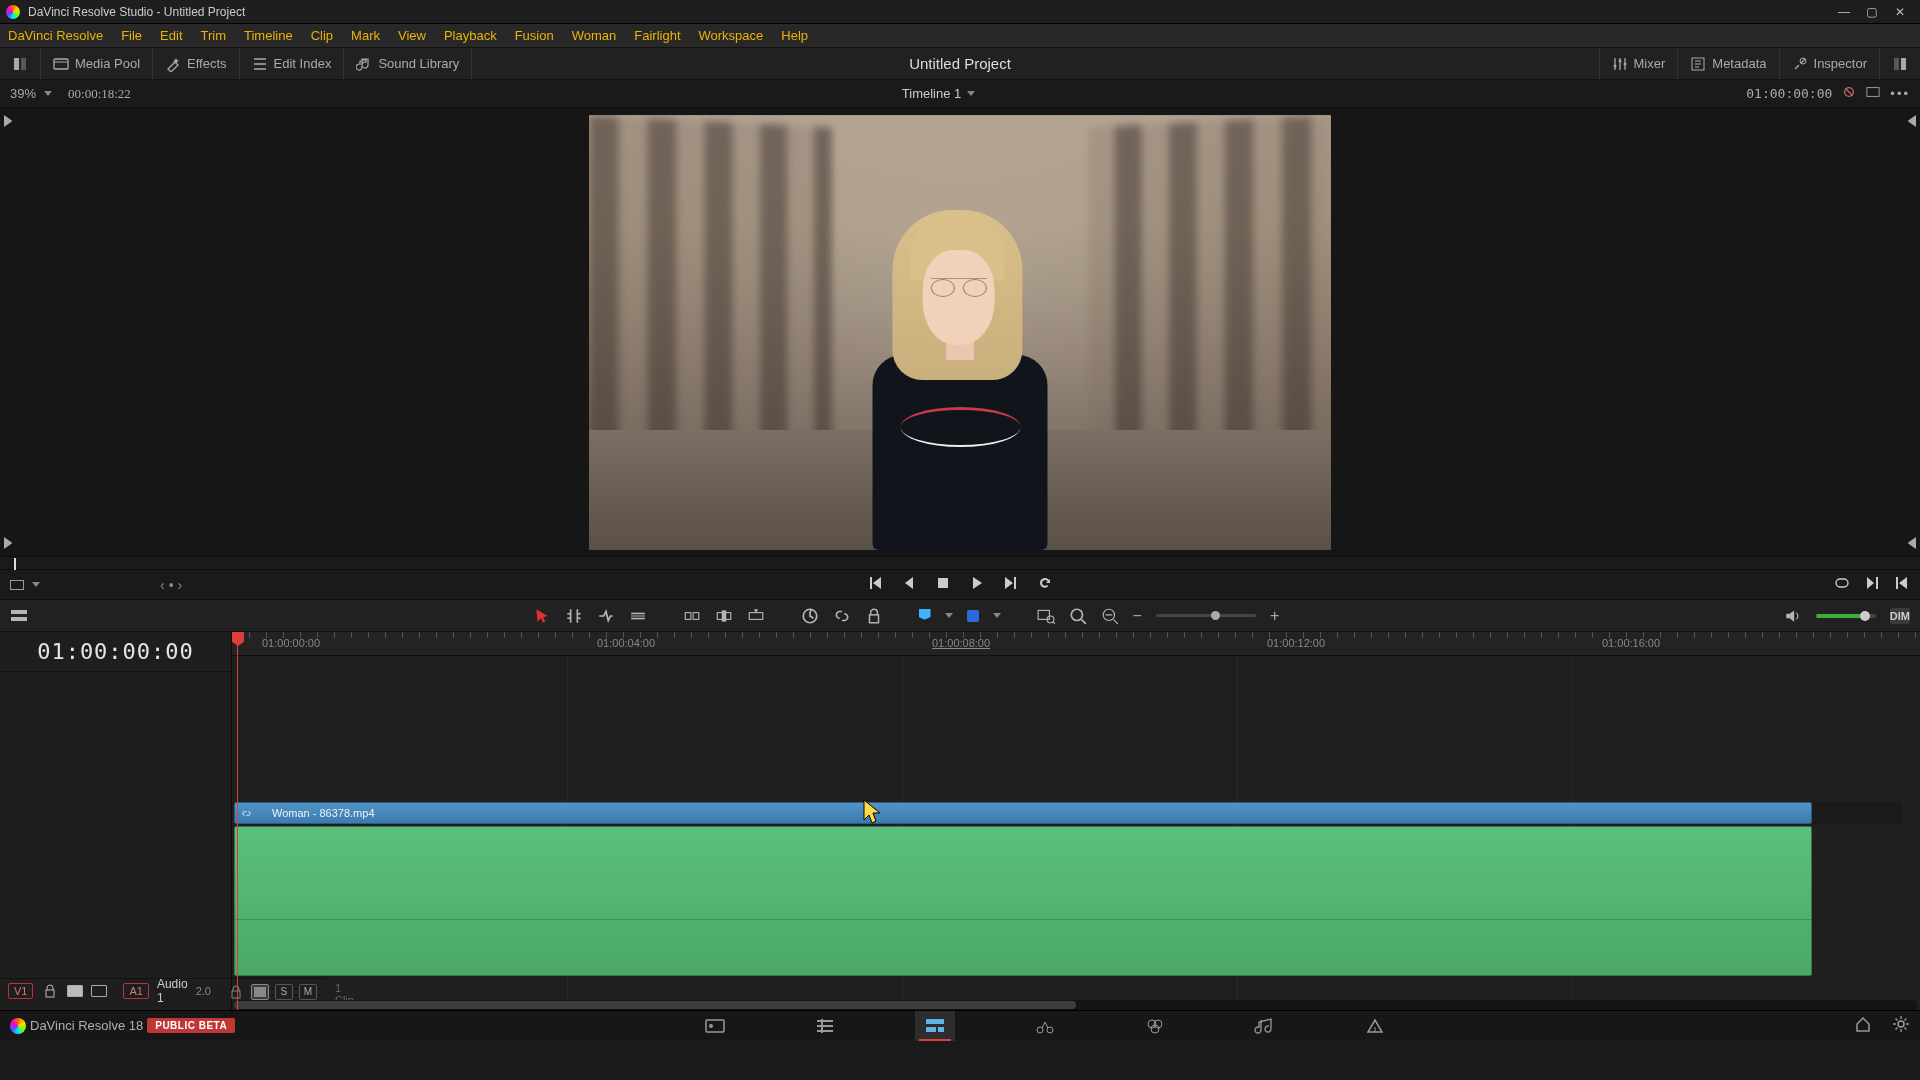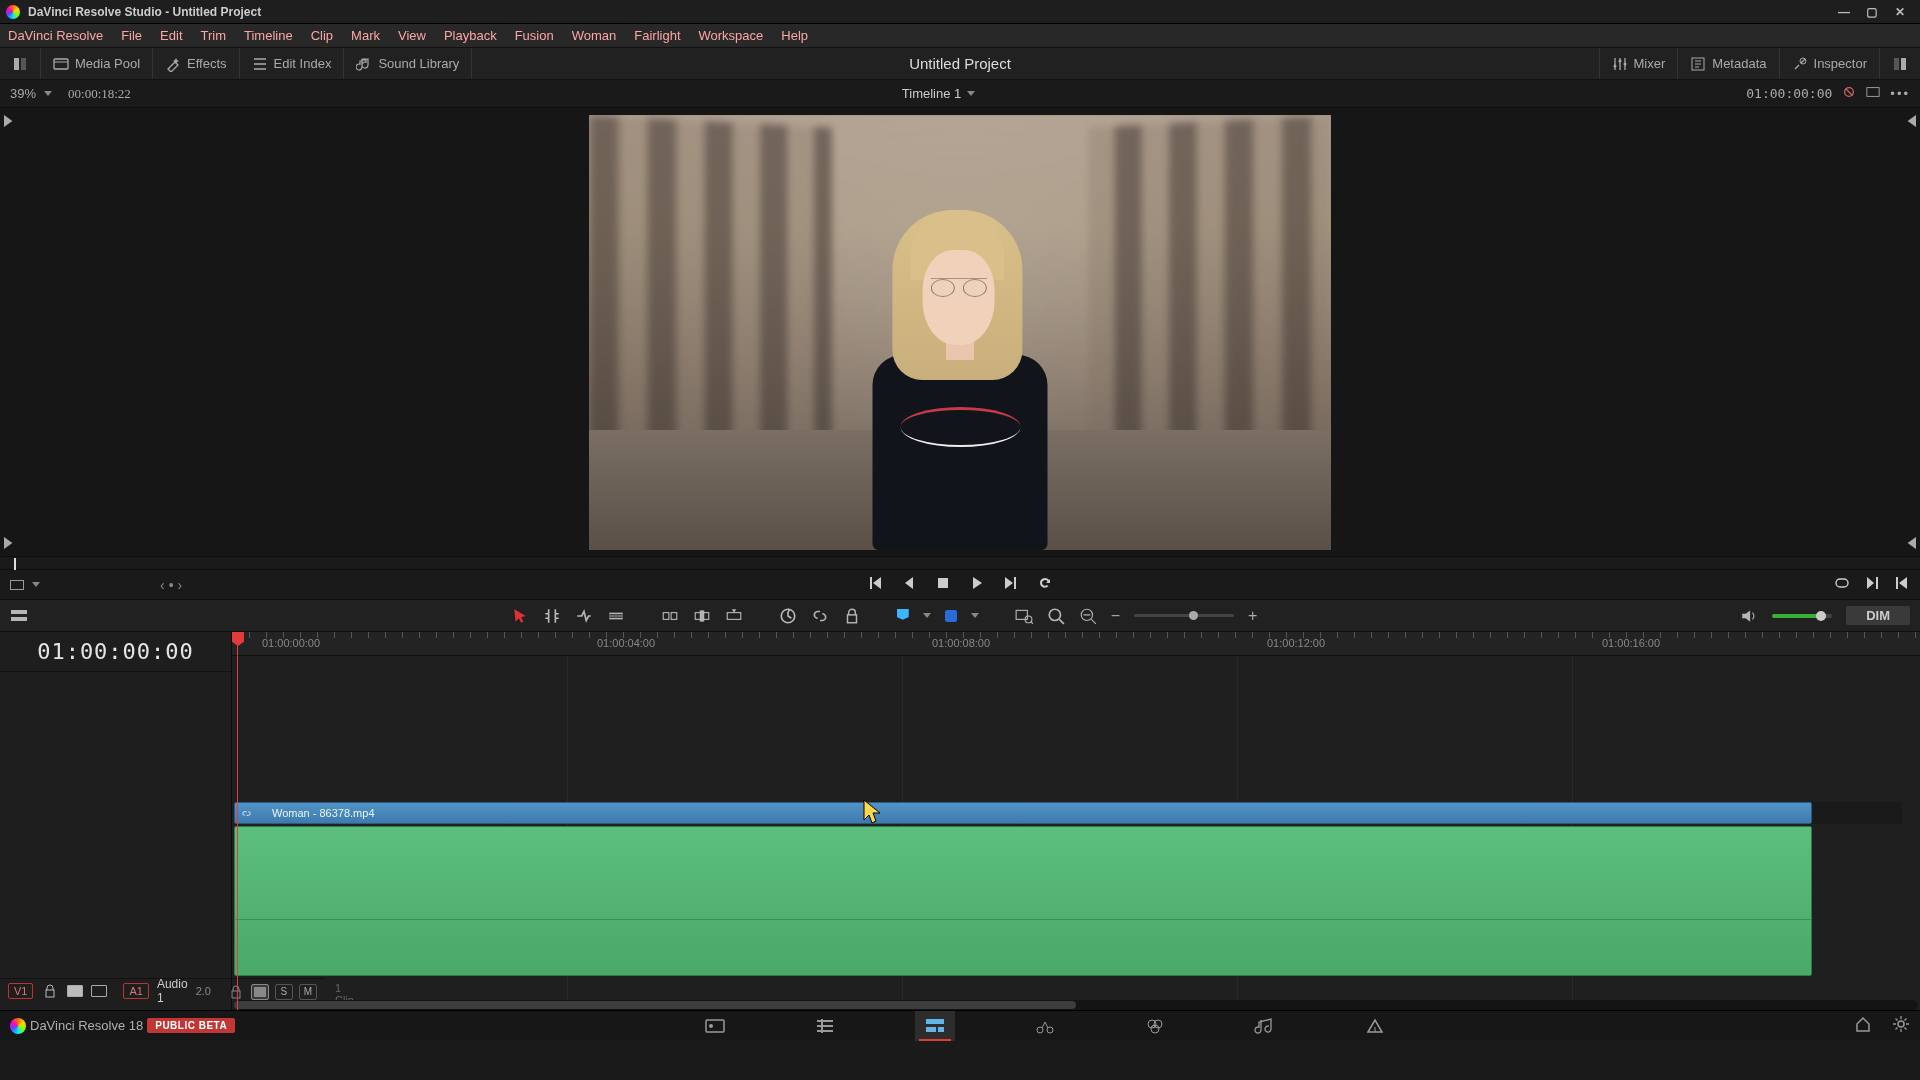--- a/index.html
+++ b/index.html
@@ -1,21 +1,21 @@
 <!DOCTYPE html>
 <html><head>
 <meta charset="utf-8">
 <style>
 * { margin: 0; padding: 0; box-sizing: border-box; font-family: -apple-system, "Segoe UI", Arial, sans-serif; user-select: none; }
 body { width: 1920px; height: 1080px; background: #1a1a1a; color: #b0b0b0; overflow: hidden; }
-.titlebar { height: 24px; background: #1e1e1e; display: flex; align-items: center; padding: 0 6px; font-size: 12px; color: #ccc; border-bottom: 1px solid #000; font-weight: bold; }
+.titlebar { height: 24px; background: #1e1e1e; display: flex; align-items: center; padding: 0 6px; font-size: 12px; color: #ccc; border-bottom: 1px solid #000; }
 .titlebar .app-icon { width: 14px; height: 14px; margin-right: 8px; background: conic-gradient(#ff6a00,#ffd400,#7cff00,#00e9ff,#5b4cff,#ff00c8,#ff6a00); border-radius: 50%; }
 .titlebar .spacer { flex: 1; }
 .win-btn { width: 28px; height: 20px; display: flex; align-items: center; justify-content: center; color: #bbb; font-size: 12px; }
-.menubar { height: 24px; background: #282828; display: flex; align-items: center; padding: 0 8px; gap: 18px; font-size: 13px; color: #fca5a5; border-bottom: 1px solid #111; }
+.menubar { height: 24px; background: #282828; display: flex; align-items: center; padding: 0 8px; gap: 18px; font-size: 13px; color: #eab308; border-bottom: 1px solid #111; }
 .menubar span { cursor: pointer; }
 .top-toolbar { height: 32px; background: #212121; display: flex; align-items: center; border-bottom: 1px solid #111; position: relative; }
 .tb-btn { display: flex; align-items: center; gap: 6px; padding: 0 12px; height: 100%; font-size: 13px; color: #aaa; border-right: 1px solid #333; }
 .tb-btn svg { width: 16px; height: 16px; }
 .proj-title { position: absolute; left: 50%; transform: translateX(-50%); color: #ddd; font-size: 15px; font-weight: 500;}
 .tb-right { margin-left: auto; display: flex; height: 100%; }
 .tb-right .tb-btn { border-left: 1px solid #333; border-right: none; }
 .viewer-header { height: 28px; background: #1a1a1a; display: flex; align-items: center; font-size: 13px; padding: 0 10px; border-bottom: 1px solid #0e0e0e;}
 .vh-left { display:flex; align-items:center; gap:8px; color:#aaa; }
 .vh-center { flex:1; text-align:center; color:#ccc; display:flex; align-items:center; justify-content:center; gap:6px; }
@@ -58,21 +58,21 @@
 .etb-group{display:flex; align-items:center; gap:14px;}
 .etb-icon{width:18px;height:18px;display:flex;align-items:center;justify-content:center;}
 .etb-icon svg{width:18px;height:18px;fill:#b5b5b5;}
 .sel-arrow svg{fill:#d33; }
 .flag-blue{width:12px;height:14px;background:#3db4ff;clip-path:polygon(0 0,100% 0,100% 60%,50% 80%,0 60%);}
 .flag-darkblue{width:12px;height:12px;background:#2a6bd8;border-radius:2px;}
 .vol-slider{width:60px;height:4px;background:linear-gradient(90deg,#3cae3c 75%,#444 75%);border-radius:2px;position:relative;}
 .vol-slider::after{content:"";position:absolute;top:-3px;left:73%;width:10px;height:10px;background:#ccc;border-radius:50%;}
 .zoom-slider{width:100px;height:3px;background:#444;border-radius:2px;position:relative;}
 .zoom-slider::after{content:"";position:absolute;top:-3px;left:55%;width:9px;height:9px;background:#aaa;border-radius:50%;}
-.dim-badge{background:#3a3a3a;color:#ccc;font-size:13px;padding:2px 20px;border-radius:2px;font-weight:600;}
+.dim-badge{background:#3a3a3a;color:#ccc;font-size:11px;padding:2px 0;border-radius:2px;font-weight:600;}
 .timeline { flex:1; display:flex; background:#1f1f1f; height: 378px; }
 .tl-left { width:232px; background:#1e1e1e; border-right:1px solid #0c0c0c; display:flex; flex-direction:column;}
 .tc-big { height: 40px; display:flex; align-items:center; justify-content:center; color:#e5e5e5; font-size:22px; font-family: monospace; letter-spacing:1px; background:#1e1e1e; border-bottom:1px solid #111;}
 .tl-spacer { flex:1; }
 .track-head { display:flex; flex-direction:row;}
 .vh-row{height:24px;display:flex;align-items:center;gap:8px;padding:0 8px;border-top:1px solid #111;}
 .tag{font-size:11px;padding:1px 5px;border:1px solid #b33;color:#d77;border-radius:2px;}
 .tag.a{border-color:#b33;color:#d77;}
 .ico{width:18px;height:14px;display:flex;align-items:center;justify-content:center;}
 .ico svg{width:16px;height:14px;fill:#bbb;}
@@ -478,21 +478,21 @@
       </div>
       <div class="clipcount">1 Clip</div>
     </div>
   </div>
   <div class="tl-right">
     <div class="ruler">
       <div class="playhead-flag"></div>
       <div class="ruler-ticks" id="ruler-ticks">
           <span class="rt-label" style="left: 30px;">01:00:00:00</span>
           <span class="rt-label" style="left: 365px;">01:00:04:00</span>
-          <span class="rt-label" style="left: 700px;">01:00:08:00</span>
+          <span class="rt-label" style="left: 700px; text-decoration: underline;">01:00:08:00</span>
           <span class="rt-label" style="left: 1035px;">01:00:12:00</span>
           <span class="rt-label" style="left: 1370px;">01:00:16:00</span>
           <div class="rt-minor" style="left: 0px;"></div>
           <div class="rt-minor" style="left: 17px;"></div>
           <div class="rt-minor" style="left: 34px;"></div>
           <div class="rt-minor" style="left: 51px;"></div>
           <div class="rt-minor" style="left: 68px;"></div>
           <div class="rt-minor" style="left: 85px;"></div>
           <div class="rt-minor" style="left: 102px;"></div>
           <div class="rt-minor" style="left: 119px;"></div>

